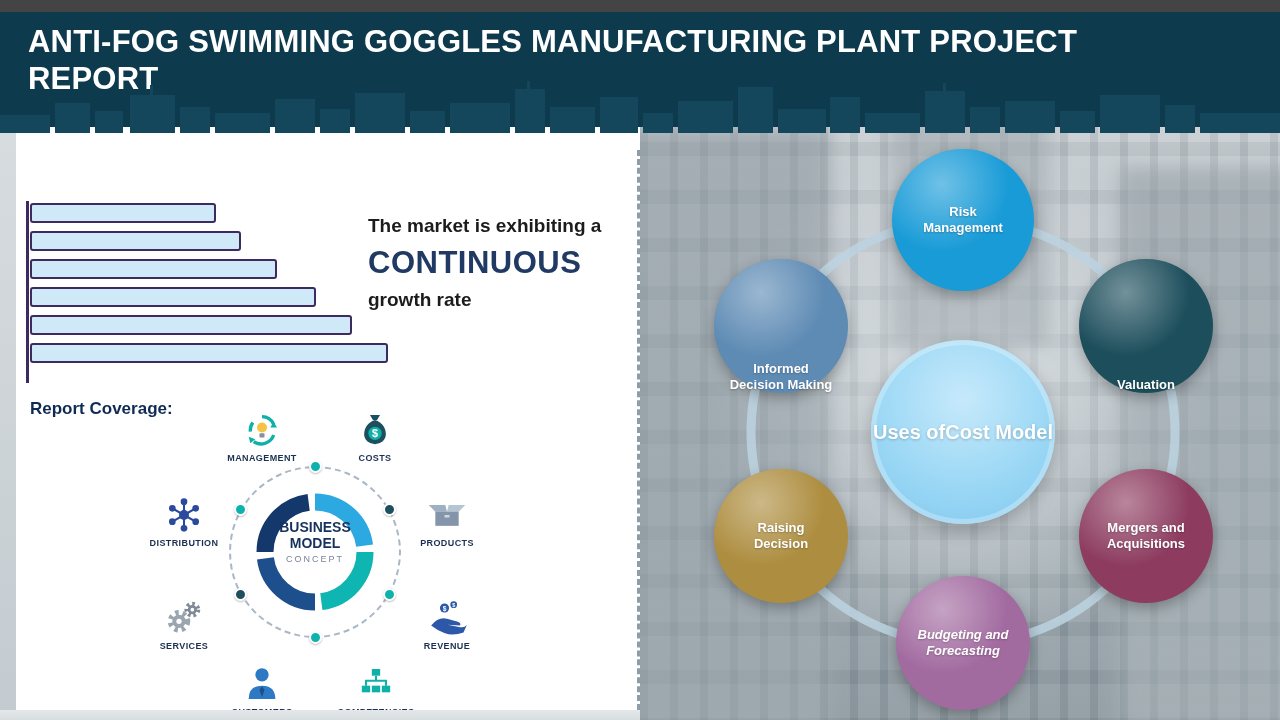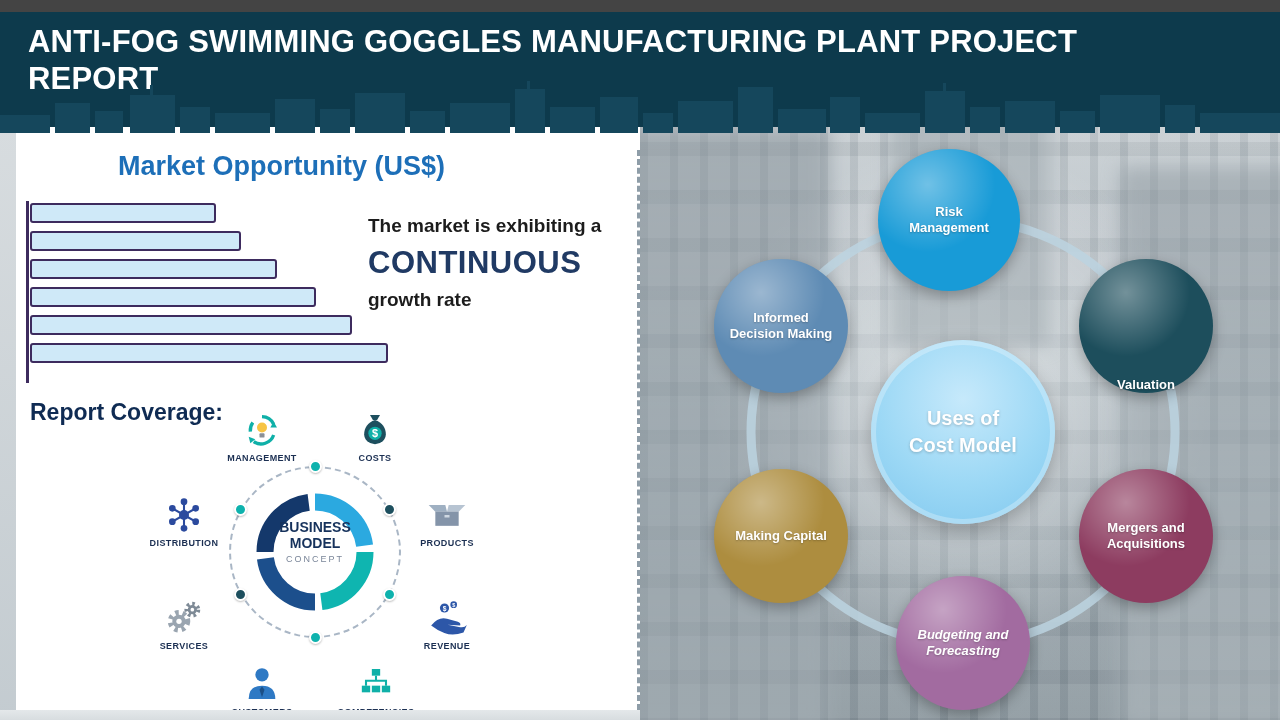--- a/index.html
+++ b/index.html
@@ -33,21 +33,21 @@
   .section-title { position:absolute; left:118px; top:24px; font-size:27px; font-weight:bold; color:#1d6fb8; }
 
   .axis-line { position:absolute; left:26px; top:74px; width:3px; height:182px; background:#3d2b5e; }
   .bars { position:absolute; left:30px; top:76px; display:flex; flex-direction:column; gap:8px; }
   .bar { height:20px; border:2.5px solid #3d2b5e; background:#cfe9f8; border-radius:3px; }
 
   .growth-block { position:absolute; left:368px; top:88px; width:262px; }
   .growth-line1, .growth-line2 { font-size:19px; font-weight:bold; color:#1c1c1c; }
   .growth-emphasis { font-size:31px; font-weight:bold; color:#203a64; letter-spacing:.5px; margin:8px 0; }
 
-  .report-coverage { position:absolute; left:30px; top:272px; font-size:23px; font-weight:bold; color:#0f2b53; }
+  .report-coverage { position:absolute; left:30px; top:272px; font-size:17px; font-weight:bold; color:#0f2b53; }
 
   
   .bm-dashed-circle { position:absolute; left:229px; top:339px; width:172px; height:172px; border:2px dashed #a9b6c5; border-radius:50%; }
   .bm-ring { position:absolute; left:240px; top:350px; }
   .bm-center-text { position:absolute; left:255px; top:392px; width:120px; text-align:center; }
   .bm-center-text .l1 { display:block; font-size:14px; font-weight:bold; color:#16325c; line-height:1.15; }
   .bm-center-text .l3 { display:block; font-size:9px; color:#7a8699; letter-spacing:2px; margin-top:3px; }
   .bm-dot { position:absolute; width:13px; height:13px; border-radius:50%; border:2px solid #fff; box-shadow:0 1px 2px rgba(0,0,0,.25); }
   .bm-dot.teal { background:#0eb2ad; } .bm-dot.dark { background:#1d4f5e; }
 
@@ -56,30 +56,30 @@
   .bm-label { display:block; margin-top:3px; font-size:9px; font-weight:bold; color:#1b2f52; letter-spacing:.4px; }
 
   
   .ring-svg { position:absolute; left:0; top:0; }
   .node { position:absolute; border-radius:50%; display:flex; align-items:center; justify-content:center; text-align:center;
           color:#fff; font-weight:bold; box-shadow:0 5px 14px rgba(0,0,0,.28); }
   .node::before { content:""; position:absolute; inset:0; border-radius:50%;
           background:radial-gradient(circle at 35% 25%, rgba(255,255,255,.38), rgba(255,255,255,0) 48%); }
   .node span { position:relative; width:104px; font-size:13px; line-height:1.25; text-shadow:0 1px 2px rgba(0,0,0,.25); }
   .node-size { width:134px; height:134px; }
-  .node-0 { left:238px; top:22px; width:142px; height:142px; }
+  .node-0 { left:252px; top:22px; width:142px; height:142px; }
   .node-1 { left:439px; top:132px;align-items:flex-end; }
   .node-2 { left:439px; top:342px; }
   .node-3 { left:256px; top:449px;font-style:italic; }
   .node-4 { left:74px;  top:342px; }
   .node-5 { left:74px;  top:132px; }
   .center-node { position:absolute; left:231px; top:213px; width:184px; height:184px; border-radius:50%;
           background:radial-gradient(circle at 50% 32%, #c6e9fb 0%, #9cd8f5 55%, #7fc7ee 100%);
           box-shadow:0 6px 18px rgba(0,0,0,.25), inset 0 0 0 5px rgba(255,255,255,.28);
-          display:flex; flex-direction:column; align-items:center; justify-content:center; }
+          display:flex; flex-direction:row; align-items:center; justify-content:center; }
   .center-node span { color:#fff; font-size:20px; font-weight:bold; line-height:1.35; text-shadow:0 1px 3px rgba(0,0,0,.22); }
 
   
   .brand-box { position:absolute; left:1072px; top:646px; width:202px; height:58px; background:#fff; border-radius:4px;
           display:flex; align-items:center; padding:6px 10px; gap:9px; box-shadow:0 2px 8px rgba(0,0,0,.25); z-index:6; }
   .brand-name { font-size:40px; font-weight:bold; color:#00b1ae; letter-spacing:-1px; line-height:1; }
   .brand-redbar { width:5px; height:40px; background:#e23a2e; }
   .brand-tagline { display:flex; flex-direction:column; justify-content:center; }
   .brand-tagline span { font-size:11px; font-weight:bold; color:#16304f; letter-spacing:1.2px; line-height:1.35; }
 </style>
@@ -121,21 +121,20 @@
           <rect x="1060" y="30" width="35" height="22"></rect>
         <rect x="1100" y="14" width="60" height="38"></rect>
           <rect x="1165" y="24" width="30" height="28"></rect>
           <rect x="1200" y="32" width="80" height="20"></rect>
       </g>
     </svg>
   </div>
 
   <div class="left-panel">
 
-    <div class="section-title">Market Opportunity (US$)</div>
 
     <div class="axis-line"></div>
     <div class="bars" id="bars">
         <div class="bar" style="width: 186px; background: rgb(207, 233, 248); border-color: rgb(61, 43, 94);"></div>
         <div class="bar" style="width: 211px; background: rgb(207, 233, 248); border-color: rgb(61, 43, 94);"></div>
         <div class="bar" style="width: 247px; background: rgb(207, 233, 248); border-color: rgb(61, 43, 94);"></div>
         <div class="bar" style="width: 286px; background: rgb(207, 233, 248); border-color: rgb(61, 43, 94);"></div>
         <div class="bar" style="width: 322px; background: rgb(207, 233, 248); border-color: rgb(61, 43, 94);"></div>
         <div class="bar" style="width: 358px; background: rgb(207, 233, 248); border-color: rgb(61, 43, 94);"></div>
       </div>
@@ -290,23 +289,23 @@
     <div class="node node-size node-1" style="background-color: rgb(29, 78, 92);">
       <span>Valuation</span>
     </div>
     <div class="node node-size node-2" style="background-color: rgb(141, 60, 96);">
       <span>Mergers and Acquisitions</span>
     </div>
     <div class="node node-size node-3" style="background-color: rgb(162, 107, 160);">
       <span>Budgeting and Forecasting</span>
     </div>
     <div class="node node-size node-4" style="background-color: rgb(173, 141, 63);">
-      <span>Making Capital</span>
-    </div>
-    <div class="node node-size node-5" style="background-color: rgb(94, 139, 180);">
+      <span>Raising Decision</span>
+    </div>
+    <div class="node node-size node-5" style="background-color: rgb(94, 139, 180); align-items: flex-end;">
       <span>Informed Decision Making</span>
     </div>
 
     <div class="center-node">
       <span>Uses of</span>
       <span>Cost Model</span>
     </div>
   </div>
 
 

